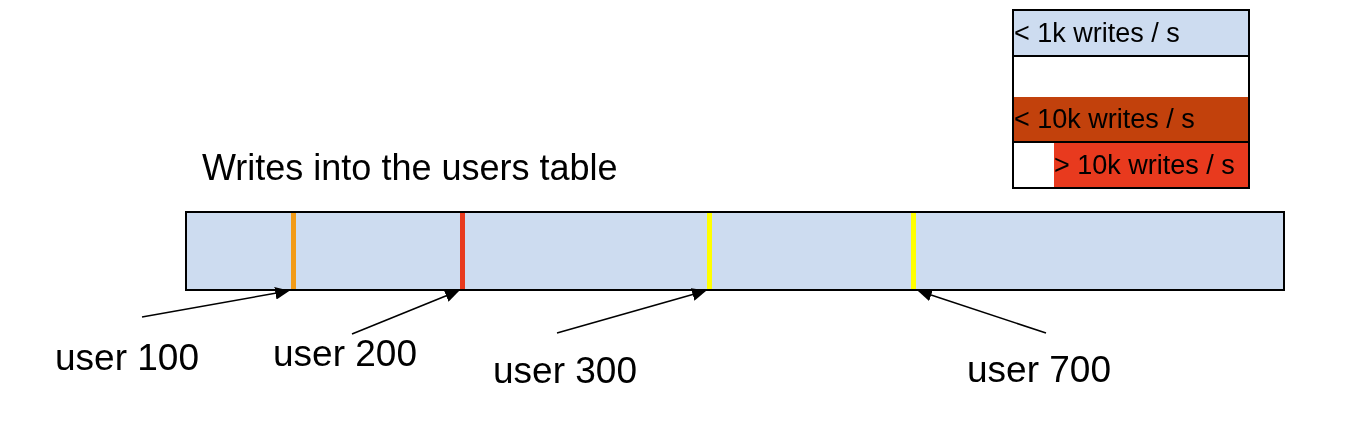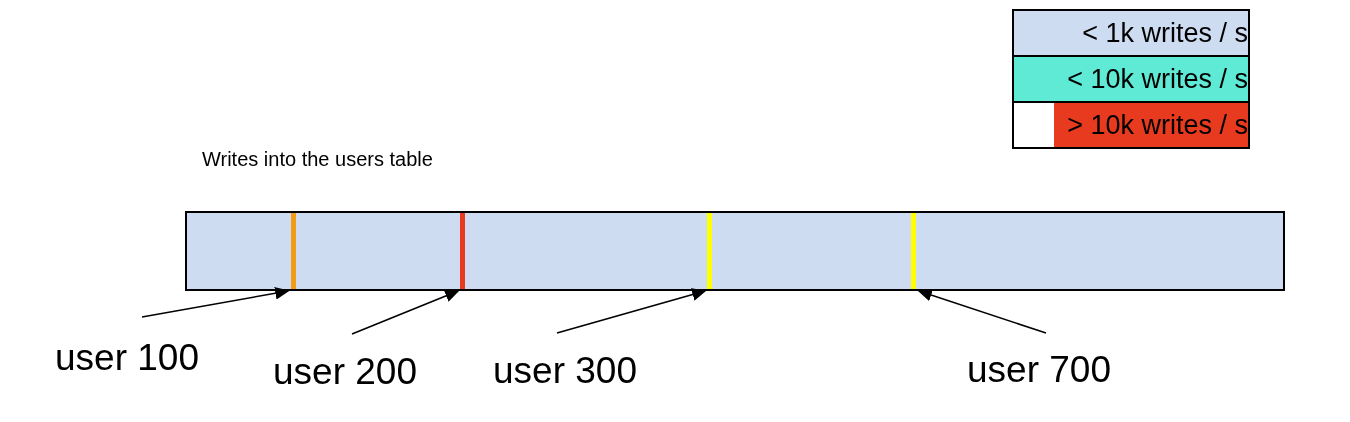--- a/index.html
+++ b/index.html
@@ -13,21 +13,21 @@
     height: 422px;
     background: #ffffff;
     font-family: "Liberation Sans", sans-serif;
     color: #000000;
     overflow: hidden;
   }
   .diagram-title {
     position: absolute;
     left: 202px;
     top: 148px;
-    font-size: 20px;
+    font-size: 36px;
     line-height: 1.1;
     white-space: nowrap;
   }
   .bar {
     position: absolute;
     left: 185px;
     top: 211px;
     width: 1100px;
     height: 80px;
     border: 2px solid #000000;
@@ -44,21 +44,21 @@
     left: 1012px;
     top: 9px;
     width: 234px;
     border: 2px solid #000000;
   }
   .legend-row {
     height: 44px;
     border-bottom: 2px solid #000000;
     display: flex;
     align-items: center;
-    justify-content: flex-end;
+    justify-content: flex-start;
     font-size: 27px;
     white-space: nowrap;
   }
   .legend-row:last-child {
     border-bottom: none;
     margin-left: 40px;
   }
   .user-label {
     position: absolute;
     font-size: 37px;
@@ -82,21 +82,21 @@
 <body>
 
 <div class="canvas">
 
   <div class="diagram-title">Writes into the users table</div>
 
   <div class="legend">
     <div class="legend-row" style="background: rgb(205, 220, 240);">
       <span>&lt; 1k writes / s</span>
     </div>
-    <div class="legend-row" style="background: #5eead4;">
+    <div class="legend-row" style="background: #c2410c; margin-top: 40px;">
       <span>&lt; 10k writes / s</span>
     </div>
     <div class="legend-row" style="background: rgb(232, 58, 30);">
       <span>&gt; 10k writes / s</span>
     </div>
   </div>
 
   <div class="bar" style="background: rgb(205, 220, 240); border-color: rgb(0, 0, 0);">
     <div class="marker" style="left: 104px; background: rgb(242, 155, 23);"></div>
     <div class="marker" style="left: 273px; background: rgb(232, 58, 30);"></div>
@@ -110,17 +110,17 @@
         <path d="M0,0 L9,4 L0,8 z" fill="#000000"></path>
       </marker>
     </defs>
     <line class="arrow-line" marker-end="url(#ah)" x1="142" y1="317" x2="288" y2="291"></line>
     <line class="arrow-line" marker-end="url(#ah)" x1="352" y1="334" x2="458" y2="291"></line>
     <line class="arrow-line" marker-end="url(#ah)" x1="557" y1="333" x2="705" y2="291"></line>
     <line class="arrow-line" marker-end="url(#ah)" x1="1046" y1="333" x2="919" y2="291"></line>
   </svg>
 
   <div class="user-label" style="left: 55px; top: 339px;">user 100</div>
-  <div class="user-label" style="left: 273px; top: 353px;">user 200</div>
+  <div class="user-label" style="left: 273px; top: 335px;">user 200</div>
   <div class="user-label" style="left: 493px; top: 352px;">user 300</div>
   <div class="user-label" style="left: 967px; top: 351px;">user 700</div>
 
 </div>
 
 </body></html>

